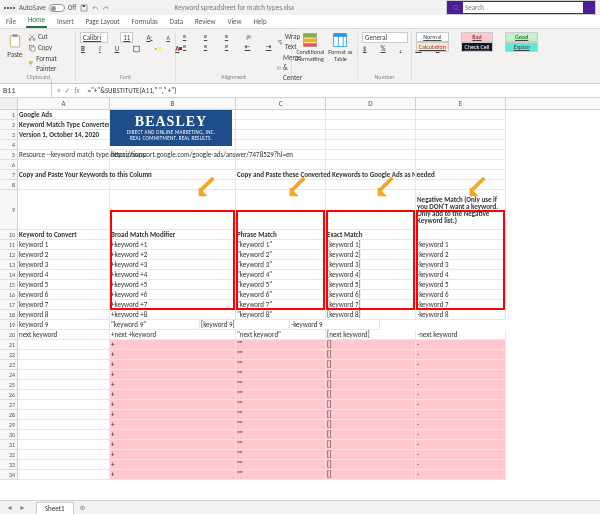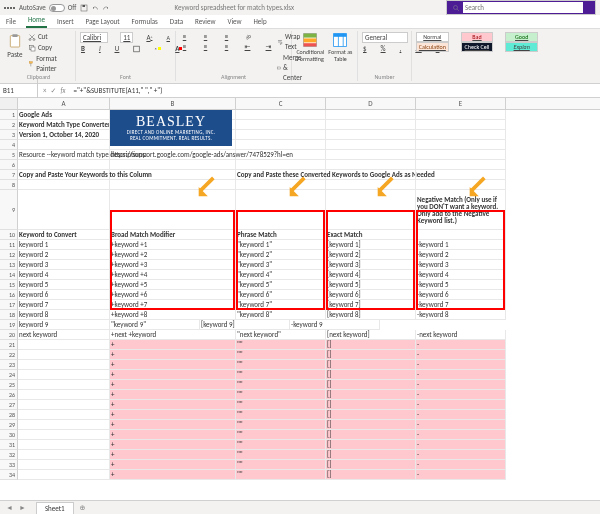--- a/index.html
+++ b/index.html
@@ -41,21 +41,21 @@
 .style-box { width: 38px; height: 10px; font-size: 6px; display: flex; align-items: center; justify-content: center; border: 1px solid #ccc; }
 .style-normal { background: #fff; }
 .style-bad { background: #ffc7ce; color: #9c0006; }
 .style-good { background: #c6efce; color: #006100; }
 .style-calc { background: #fce4d6; color: #8b4513; }
 .style-check { background: #0f172a; color: #fff; }
 .style-explan { background: #5eead4; font-style: italic; }
 
 
 .formula-bar { display: flex; height: 14px; align-items: center; border-bottom: 1px solid #d0d0d0; }
-.name-box { width: 38px; border-right: 1px solid #ccc; padding: 12px 3px; display: flex; align-items: center; height: 100%; font-size: 7px; }
+.name-box { width: 52px; border-right: 1px solid #ccc; padding: 12px 3px; display: flex; align-items: center; height: 100%; font-size: 7px; font-family: Liberation Mono, monospace; }
 .fx-btns { display: flex; gap: 4px; padding: 0 5px; color: #888; }
 .formula-input { flex: 1; padding: 0 3px; font-size: 7px; color: #333; }
 
 
 .sheet { display: flex; flex-direction: column; height: 400px; }
 .col-headers { display: flex; height: 12px; background: #f8f8f8; border-bottom: 1px solid #d0d0d0; font-size: 7px; }
 .row-header-corner { width: 18px; border-right: 1px solid #d0d0d0; background: #f0f0f0; }
 .col-header { border-right: 1px solid #d0d0d0; display: flex; align-items: center; justify-content: center; color: #555; }
 .colA { width: 92px; }
 .colB { width: 126px; }
@@ -72,21 +72,21 @@
 .cellD { width: 90px; }
 .cellE { width: 90px; }
 .pink { background: #ffc7ce; }
 .bold { font-weight: 700; }
 
 
 .redbox { position: absolute; border: 2px solid #f00; pointer-events: none; }
 
 
 .logo { position: absolute; left: 110px; top: 96px; width: 122px; height: 36px; background: #1e4d8c; color: #fff; display: flex; flex-direction: column; align-items: center; justify-content: center; border: 1px solid #1e4d8c; }
-.logo-main { font-size: 14px; font-weight: 400; letter-spacing: 1px; font-family: Georgia, serif; line-height: 14px; }
+.logo-main { font-size: 14px; font-weight: 700; letter-spacing: 1px; font-family: Georgia, serif; line-height: 14px; }
 .logo-sub1 { font-size: 5px; letter-spacing: 0.3px; }
 .logo-sub2 { font-size: 5px; letter-spacing: 0.3px; }
 
 
 .arrow { position: absolute; width: 22px; height: 22px; pointer-events: none; }
 .arrow svg { width: 100%; height: 100%; }
 
 
 .sheet-tabs { display: flex; height: 14px; align-items: center; border-top: 1px solid #d0d0d0; background: #f3f2f1; font-size: 7px; position: absolute; bottom: 0; left: 0; right: 0; }
 .sheet-nav { display: flex; gap: 6px; color: #888; padding: 0 6px; }

